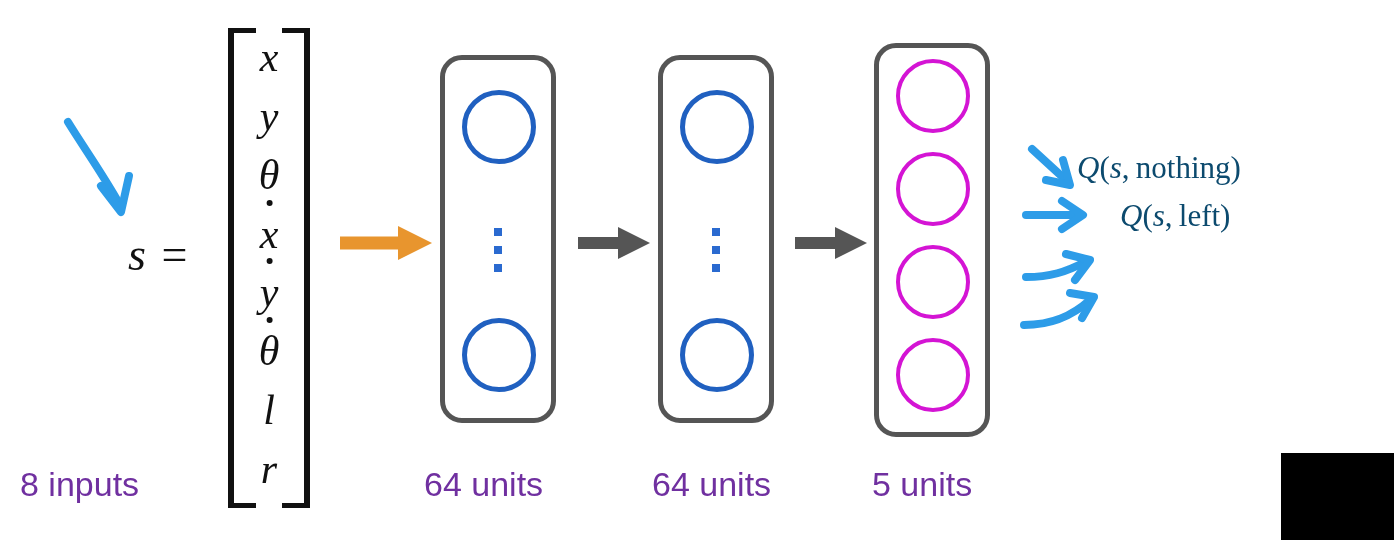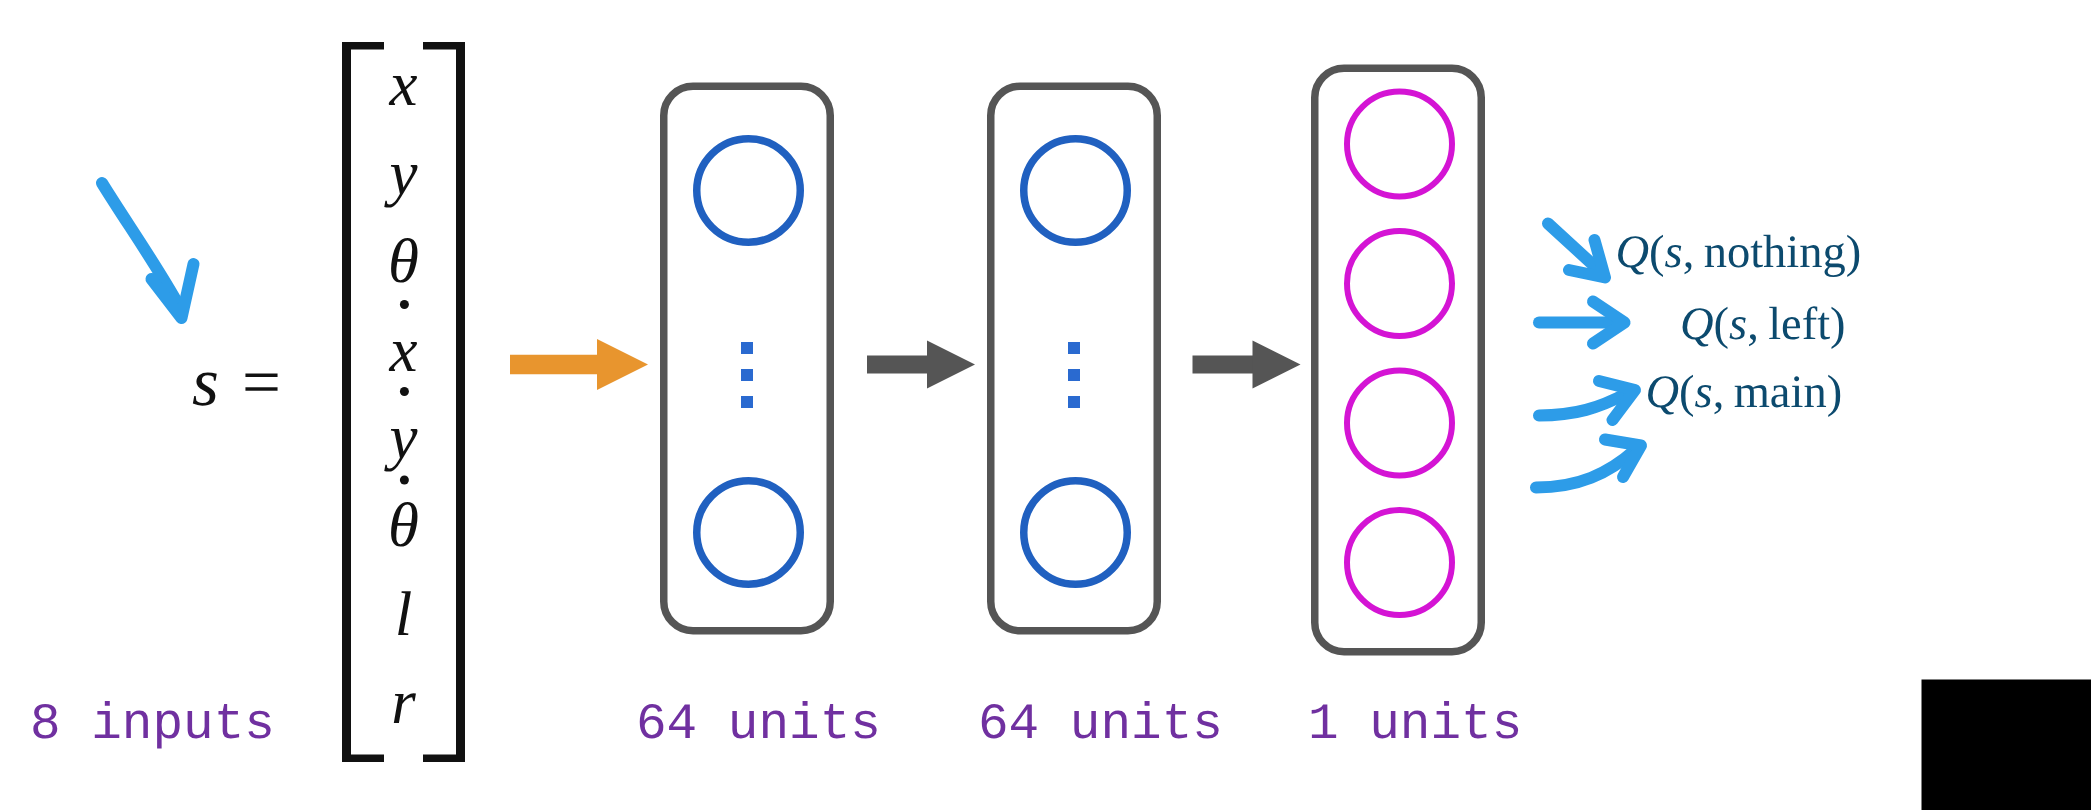--- a/index.html
+++ b/index.html
@@ -146,21 +146,21 @@
   .q-label .up { font-style: normal; }
   #q-nothing { left: 1077px; top: 150px; }
   #q-left    { left: 1100px; top: 198px; margin-left: 20px; }
   #q-main    { left: 1097px; top: 243px; }
   #q-right   { left: 1097px; top: 285px; }
 
   
   .caption {
     position: absolute;
     color: #7030a0;
-    font-family: Liberation Mono, monospace;
+    font-family: Liberation Sans, sans-serif;
     font-size: 34px;
     white-space: nowrap;
   }
   #cap-inputs  { left: 20px;  top: 465px; }
   #cap-h1      { left: 424px; top: 465px; }
   #cap-h2      { left: 652px; top: 465px; }
   #cap-out     { left: 872px; top: 465px; }
 
   
   #black-block {
@@ -285,24 +285,21 @@
     <div class="neuron magenta out-neuron out-3"></div>
     <div class="neuron magenta out-neuron out-4"></div>
   </div>
 
   <div class="q-label" id="q-nothing">
     <span class="it">Q</span><span class="up">(</span><span class="it">s</span><span class="up">, </span><span class="up">nothing</span><span class="up">)</span>
   </div>
   <div class="q-label" id="q-left">
     <span class="it">Q</span><span class="up">(</span><span class="it">s</span><span class="up">, </span><span class="up">left</span><span class="up">)</span>
   </div>
-  <div class="q-label" id="q-main">
-    <span class="it">Q</span><span class="up">(</span><span class="it">s</span><span class="up">, </span><span class="up">main</span><span class="up">)</span>
-  </div>
 
   <div class="caption" id="cap-inputs">8 inputs</div>
   <div class="caption" id="cap-h1">64 units</div>
   <div class="caption" id="cap-h2">64 units</div>
-  <div class="caption" id="cap-out">1 units</div>
+  <div class="caption" id="cap-out">5 units</div>
 
   <div id="black-block"></div>
 
 </div>
 
 </body></html>

